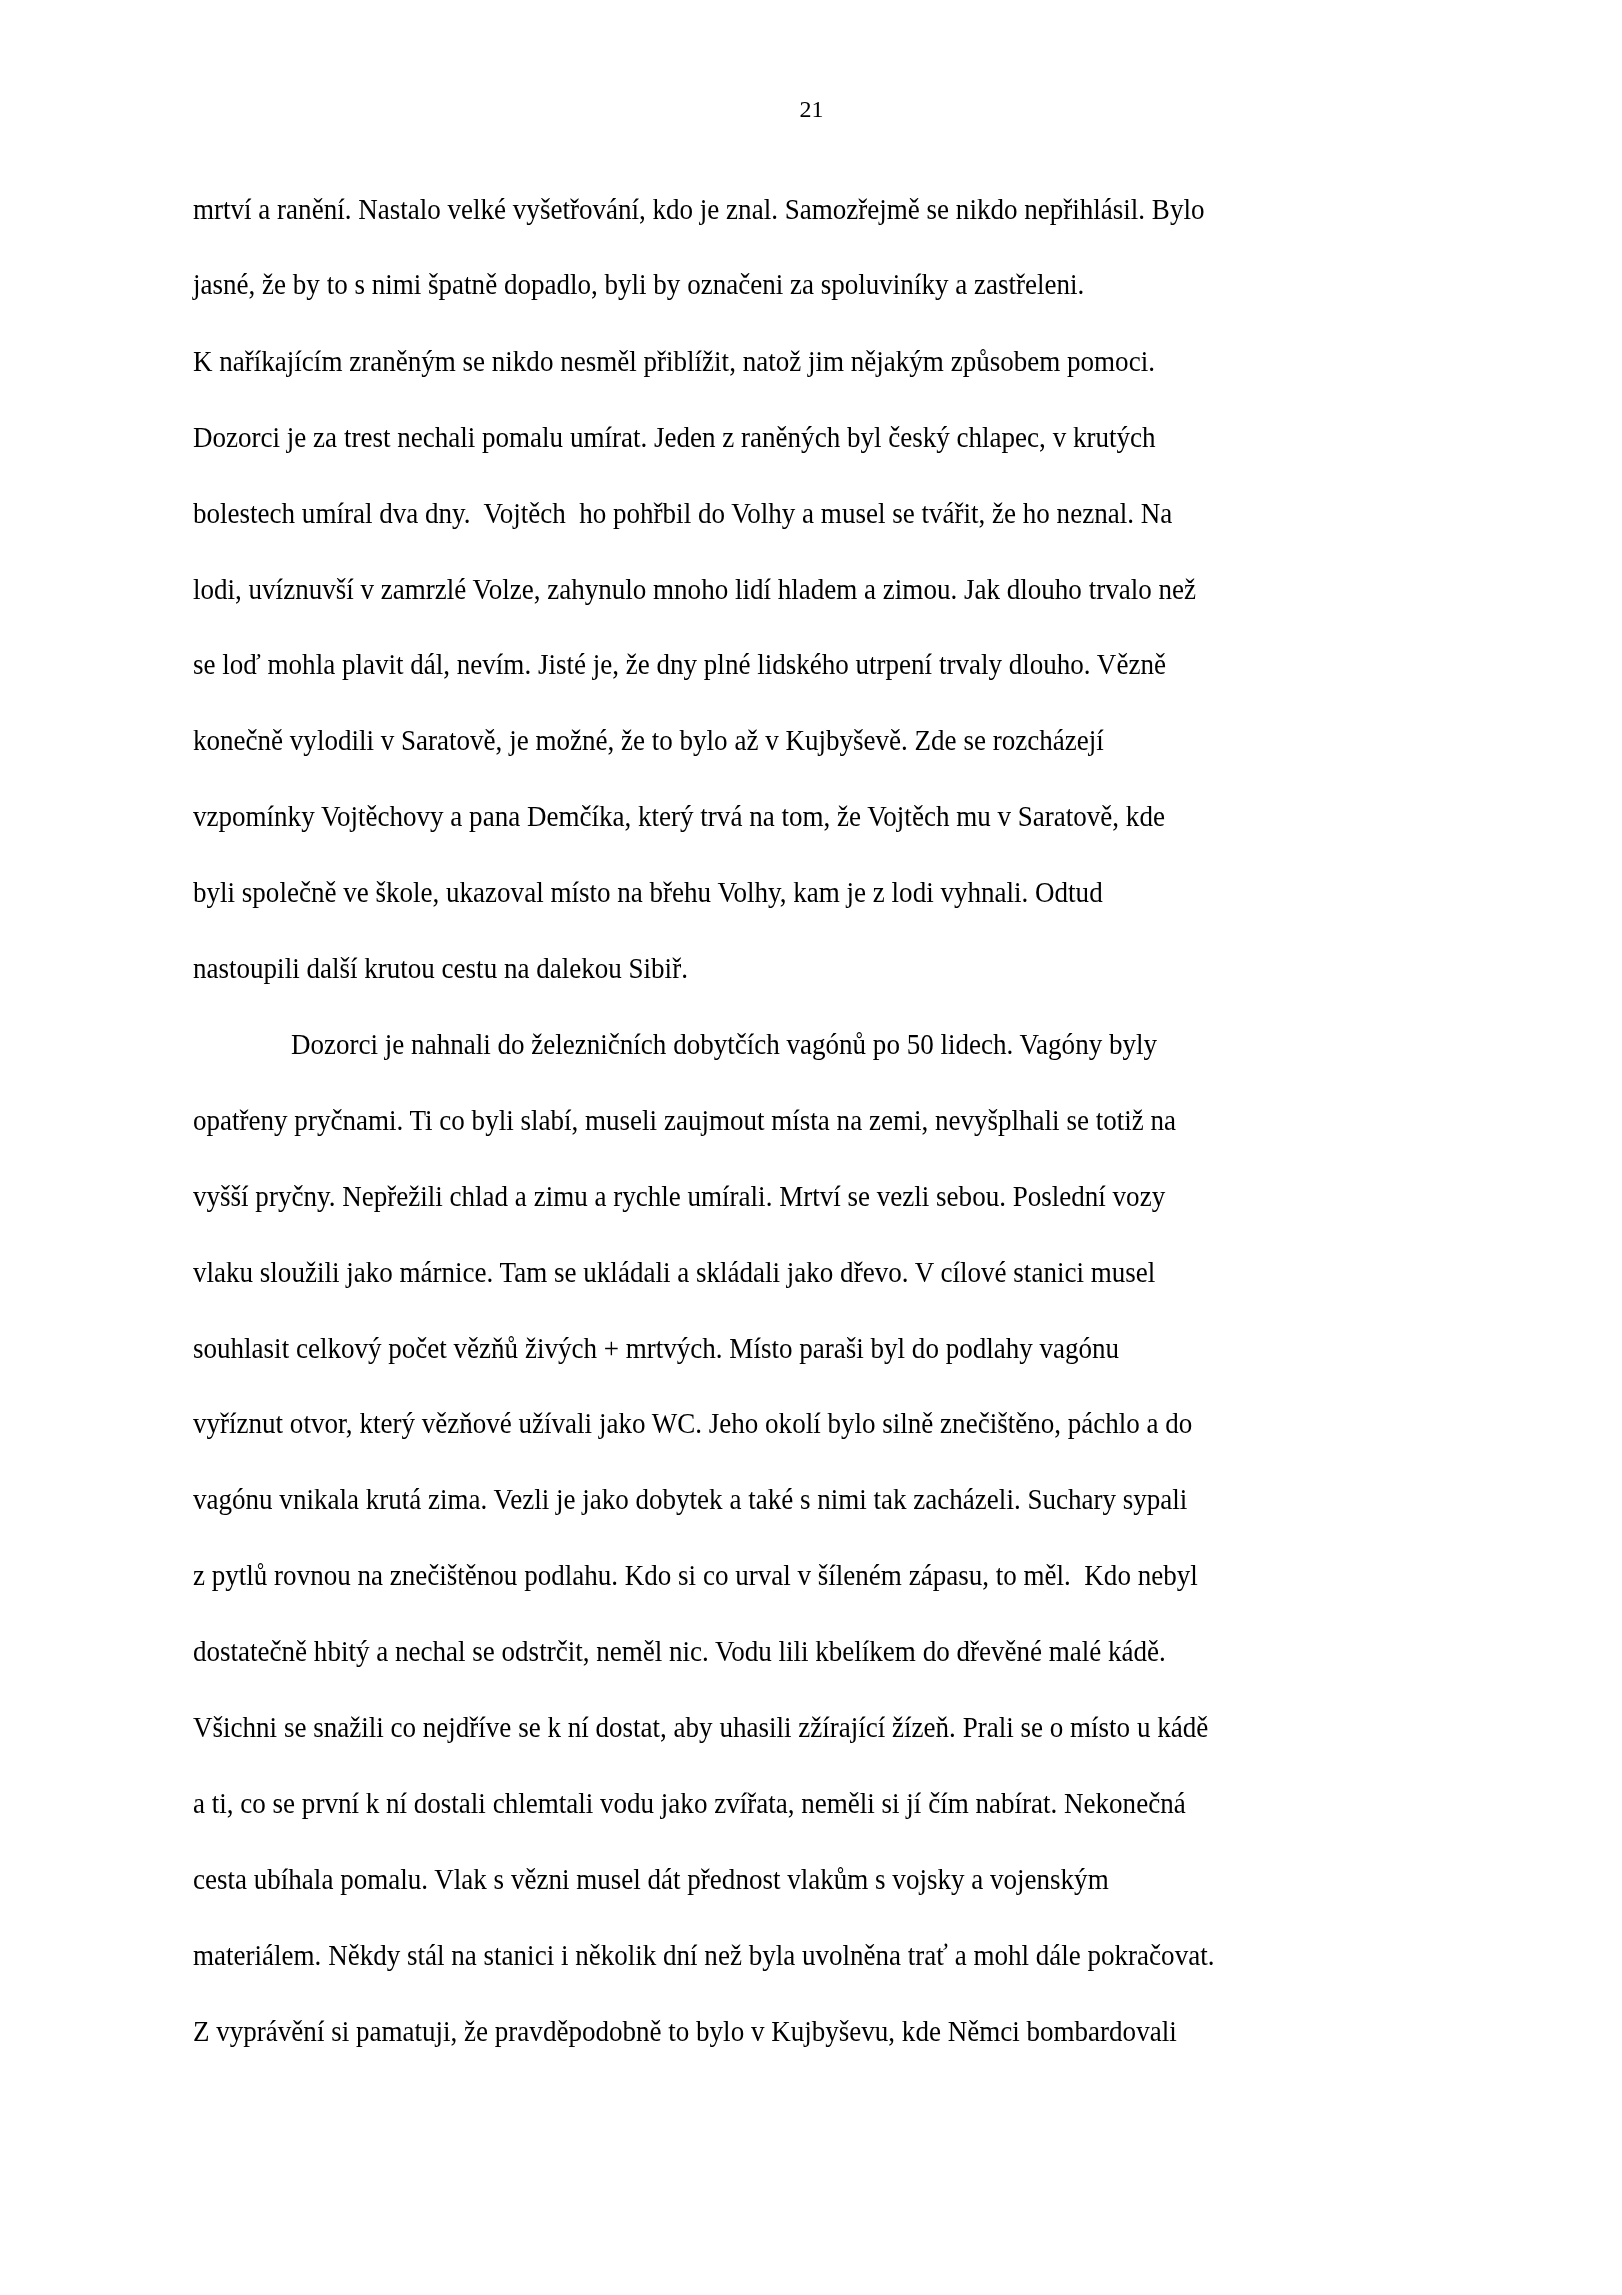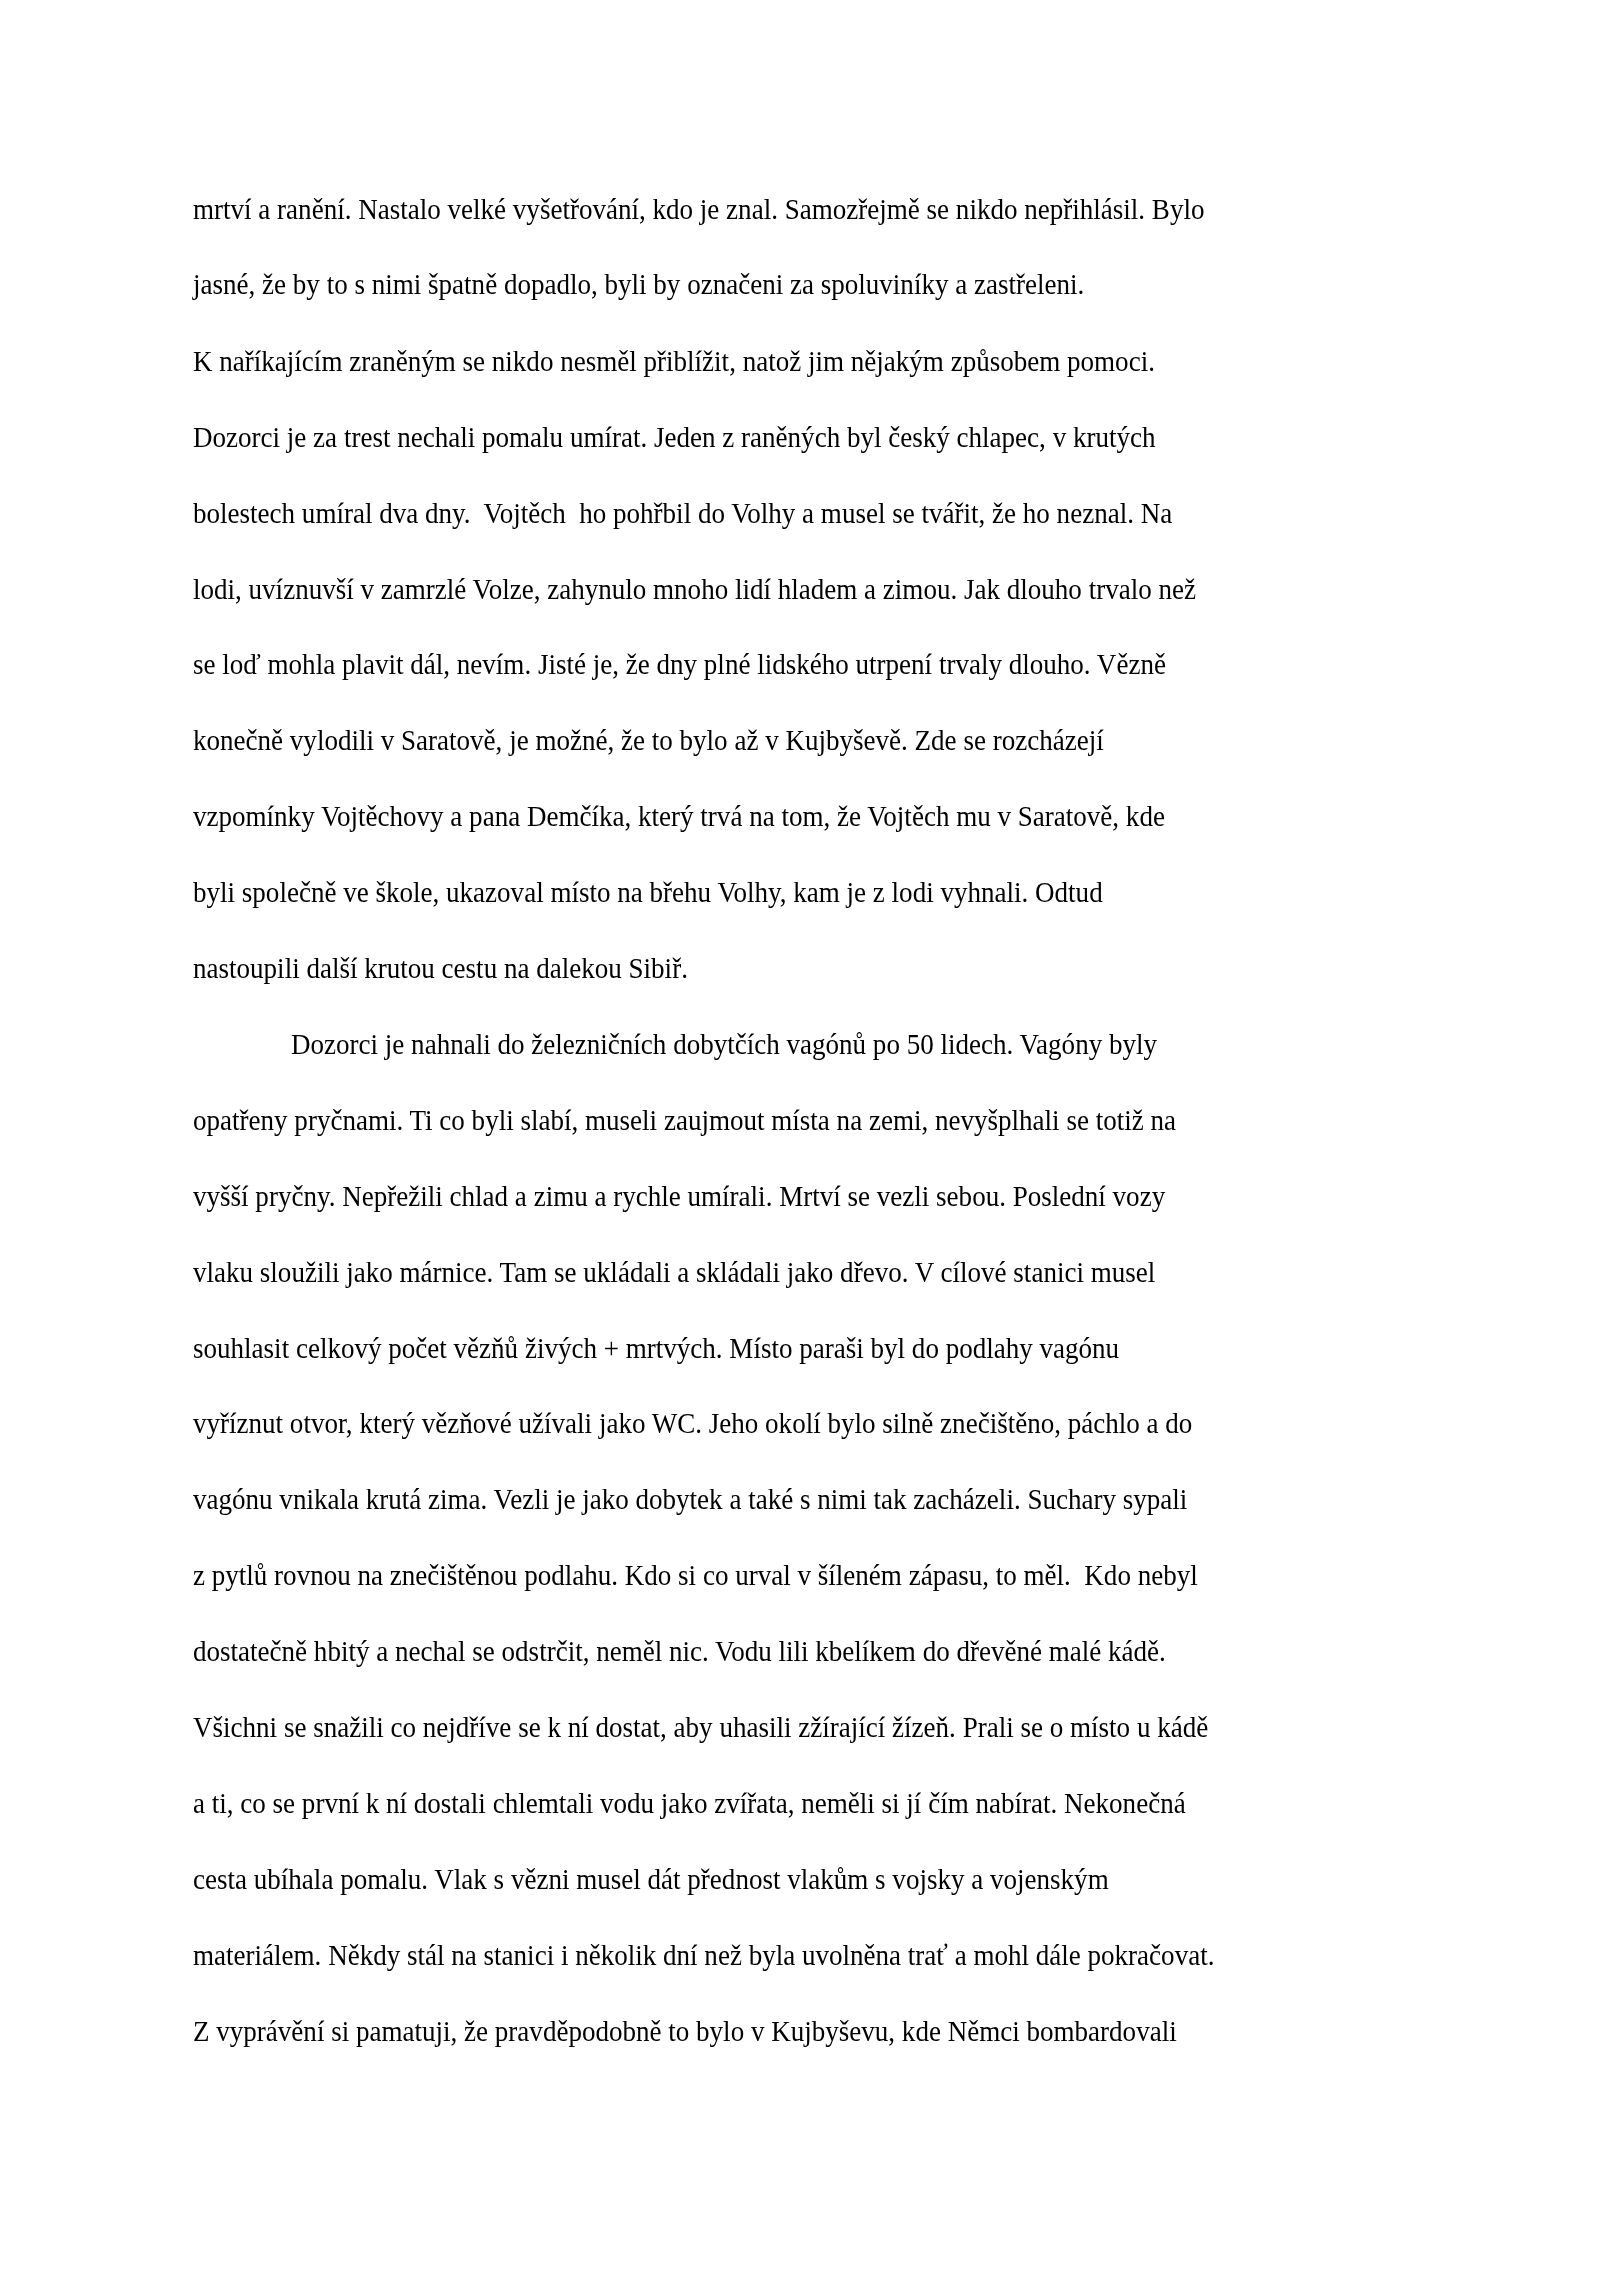--- a/index.html
+++ b/index.html
@@ -17,20 +17,21 @@
     position: absolute; left: 193px;
     font-size: 29.4px; line-height: 1; white-space: pre;
     transform-origin: left top; transform: scaleX(0.92);
   }
   .line.indent { left: 291px; }
 </style>
 </head>
 <body>
 
 <div class="page">
+  <div class="page-number">21</div>
 
   <div class="line" style="top:195px">mrtví a ranění. Nastalo velké vyšetřování, kdo je znal. Samozřejmě se nikdo nepřihlásil. Bylo</div>
   <div class="line" style="top:270px">jasné, že by to s nimi špatně dopadlo, byli by označeni za spoluviníky a zastřeleni.</div>
   <div class="line" style="top:347px">K naříkajícím zraněným se nikdo nesměl přiblížit, natož jim nějakým způsobem pomoci.</div>
   <div class="line" style="top:423px">Dozorci je za trest nechali pomalu umírat. Jeden z raněných byl český chlapec, v krutých</div>
   <div class="line" style="top:499px">bolestech umíral dva dny.  Vojtěch  ho pohřbil do Volhy a musel se tvářit, že ho neznal. Na</div>
   <div class="line" style="top:575px">lodi, uvíznuvší v zamrzlé Volze, zahynulo mnoho lidí hladem a zimou. Jak dlouho trvalo než</div>
   <div class="line" style="top:650px">se loď mohla plavit dál, nevím. Jisté je, že dny plné lidského utrpení trvaly dlouho. Vězně</div>
   <div class="line" style="top:726px">konečně vylodili v Saratově, je možné, že to bylo až v Kujbyševě. Zde se rozcházejí</div>
   <div class="line" style="top:802px">vzpomínky Vojtěchovy a pana Demčíka, který trvá na tom, že Vojtěch mu v Saratově, kde</div>

